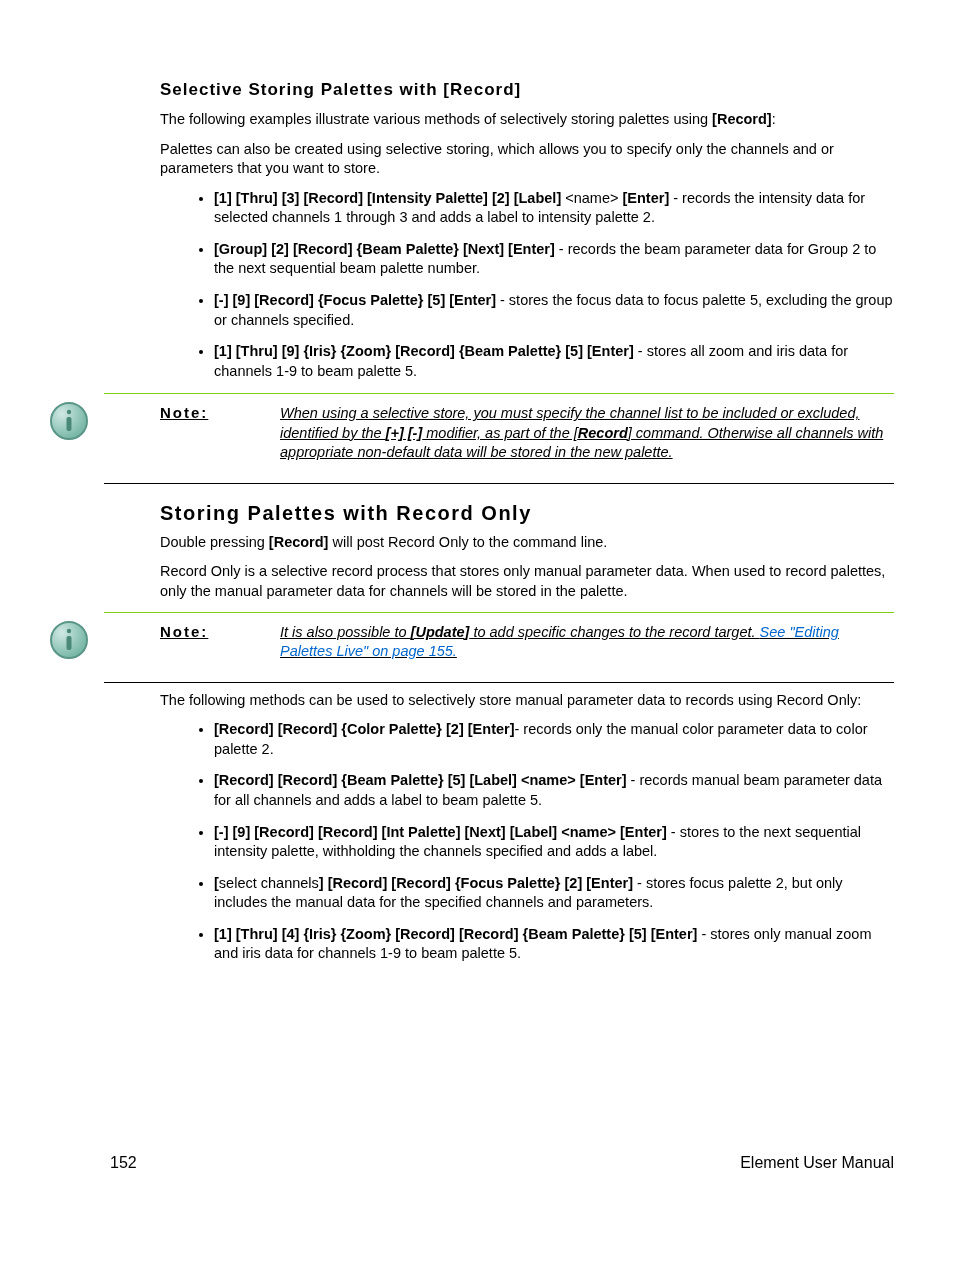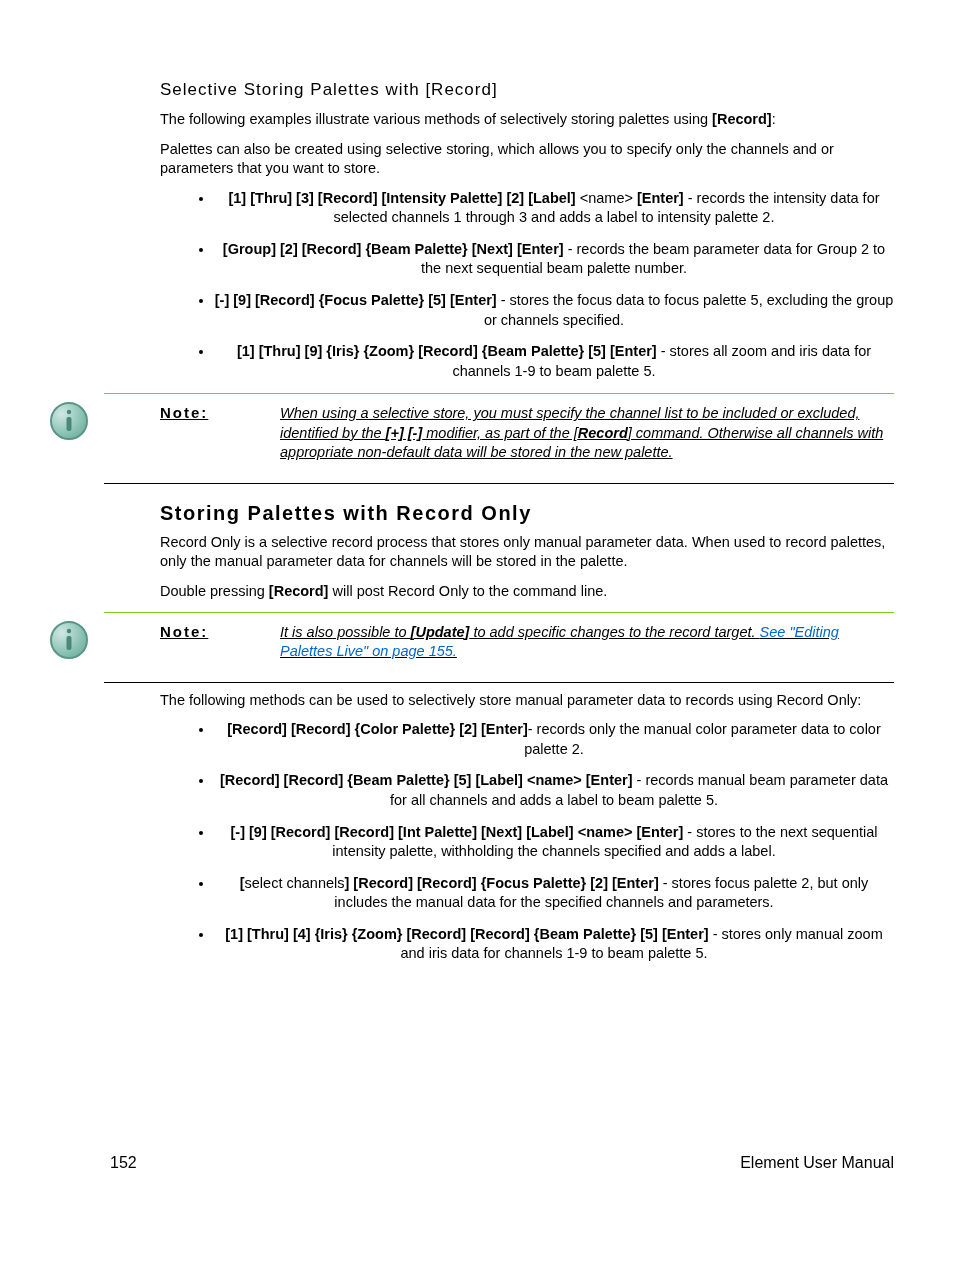--- a/index.html
+++ b/index.html
@@ -17,42 +17,41 @@
     min-height: 1232px;
     box-sizing: border-box;
   }
   .content-col {
     margin-left: 100px;
     margin-right: 0;
   }
   h3.sub {
     font-family: Arial, Helvetica, sans-serif;
     font-size: 17px;
-    font-weight: normal;
+    font-weight: bold;
     letter-spacing: 1px;
     margin: 0 0 10px 0;
   }
   h2.main {
     font-size: 20px;
     font-weight: bold;
     letter-spacing: 1.5px;
     margin: 18px 0 8px 0;
   }
   p {
     margin: 6px 0 10px 0;
     line-height: 1.35;
   }
   ul.bul {
     margin: 4px 0 6px 0;
     padding-left: 42px;
   }
   ul.bul li {
     margin: 6px 0 12px 12px;
     line-height: 1.35;
-    text-align: center;
   }
   .kw { font-weight: bold; }
   .kw-it { font-weight: bold; font-style: italic; }
   .note-block {
     border-top: 1px solid #84cc16;
     border-bottom: 1px solid #000;
     margin: 8px 0 8px -56px;
     padding: 10px 0 12px 56px;
     display: flex;
     align-items: flex-start;
@@ -134,24 +133,24 @@
       </div>
       <div class="note-label">Note:</div>
       <div class="note-body">
         <p>
           <span>When using a selective store, you must specify the channel list to be included or excluded, identified by the </span><span class="kw-it">[+] [-]</span><span> modifier, as part of the [</span><span class="kw-it">Record</span><span>] command. Otherwise all channels with appropriate non-default data will be stored in the new palette.</span>
         </p>
       </div>
     </div>
 
     <h2 class="main">Storing Palettes with Record Only</h2>
-    <p>Record Only is a selective record process that stores only manual parameter data. When used to record palettes, only the manual parameter data for channels will be stored in the palette.</p>
     <p>
       <span>Double pressing </span><span class="kw">[Record]</span><span> will post Record Only to the command line.</span>
     </p>
+    <p>Record Only is a selective record process that stores only manual parameter data. When used to record palettes, only the manual parameter data for channels will be stored in the palette.</p>
 
     <div class="note-block">
       <div class="note-icon-wrap">
         <svg class="info-icon" width="42" height="42" viewBox="0 0 42 42">
           <circle cx="21" cy="21" r="18" fill="url(#g1)" stroke="#5a9688" stroke-width="2"></circle>
           <circle cx="21" cy="12" r="2.2" fill="#4a8878"></circle>
           <rect x="18.5" y="17" width="5" height="14" rx="2" fill="#4a8878"></rect>
         </svg>
       </div>
       <div class="note-label">Note:</div>

